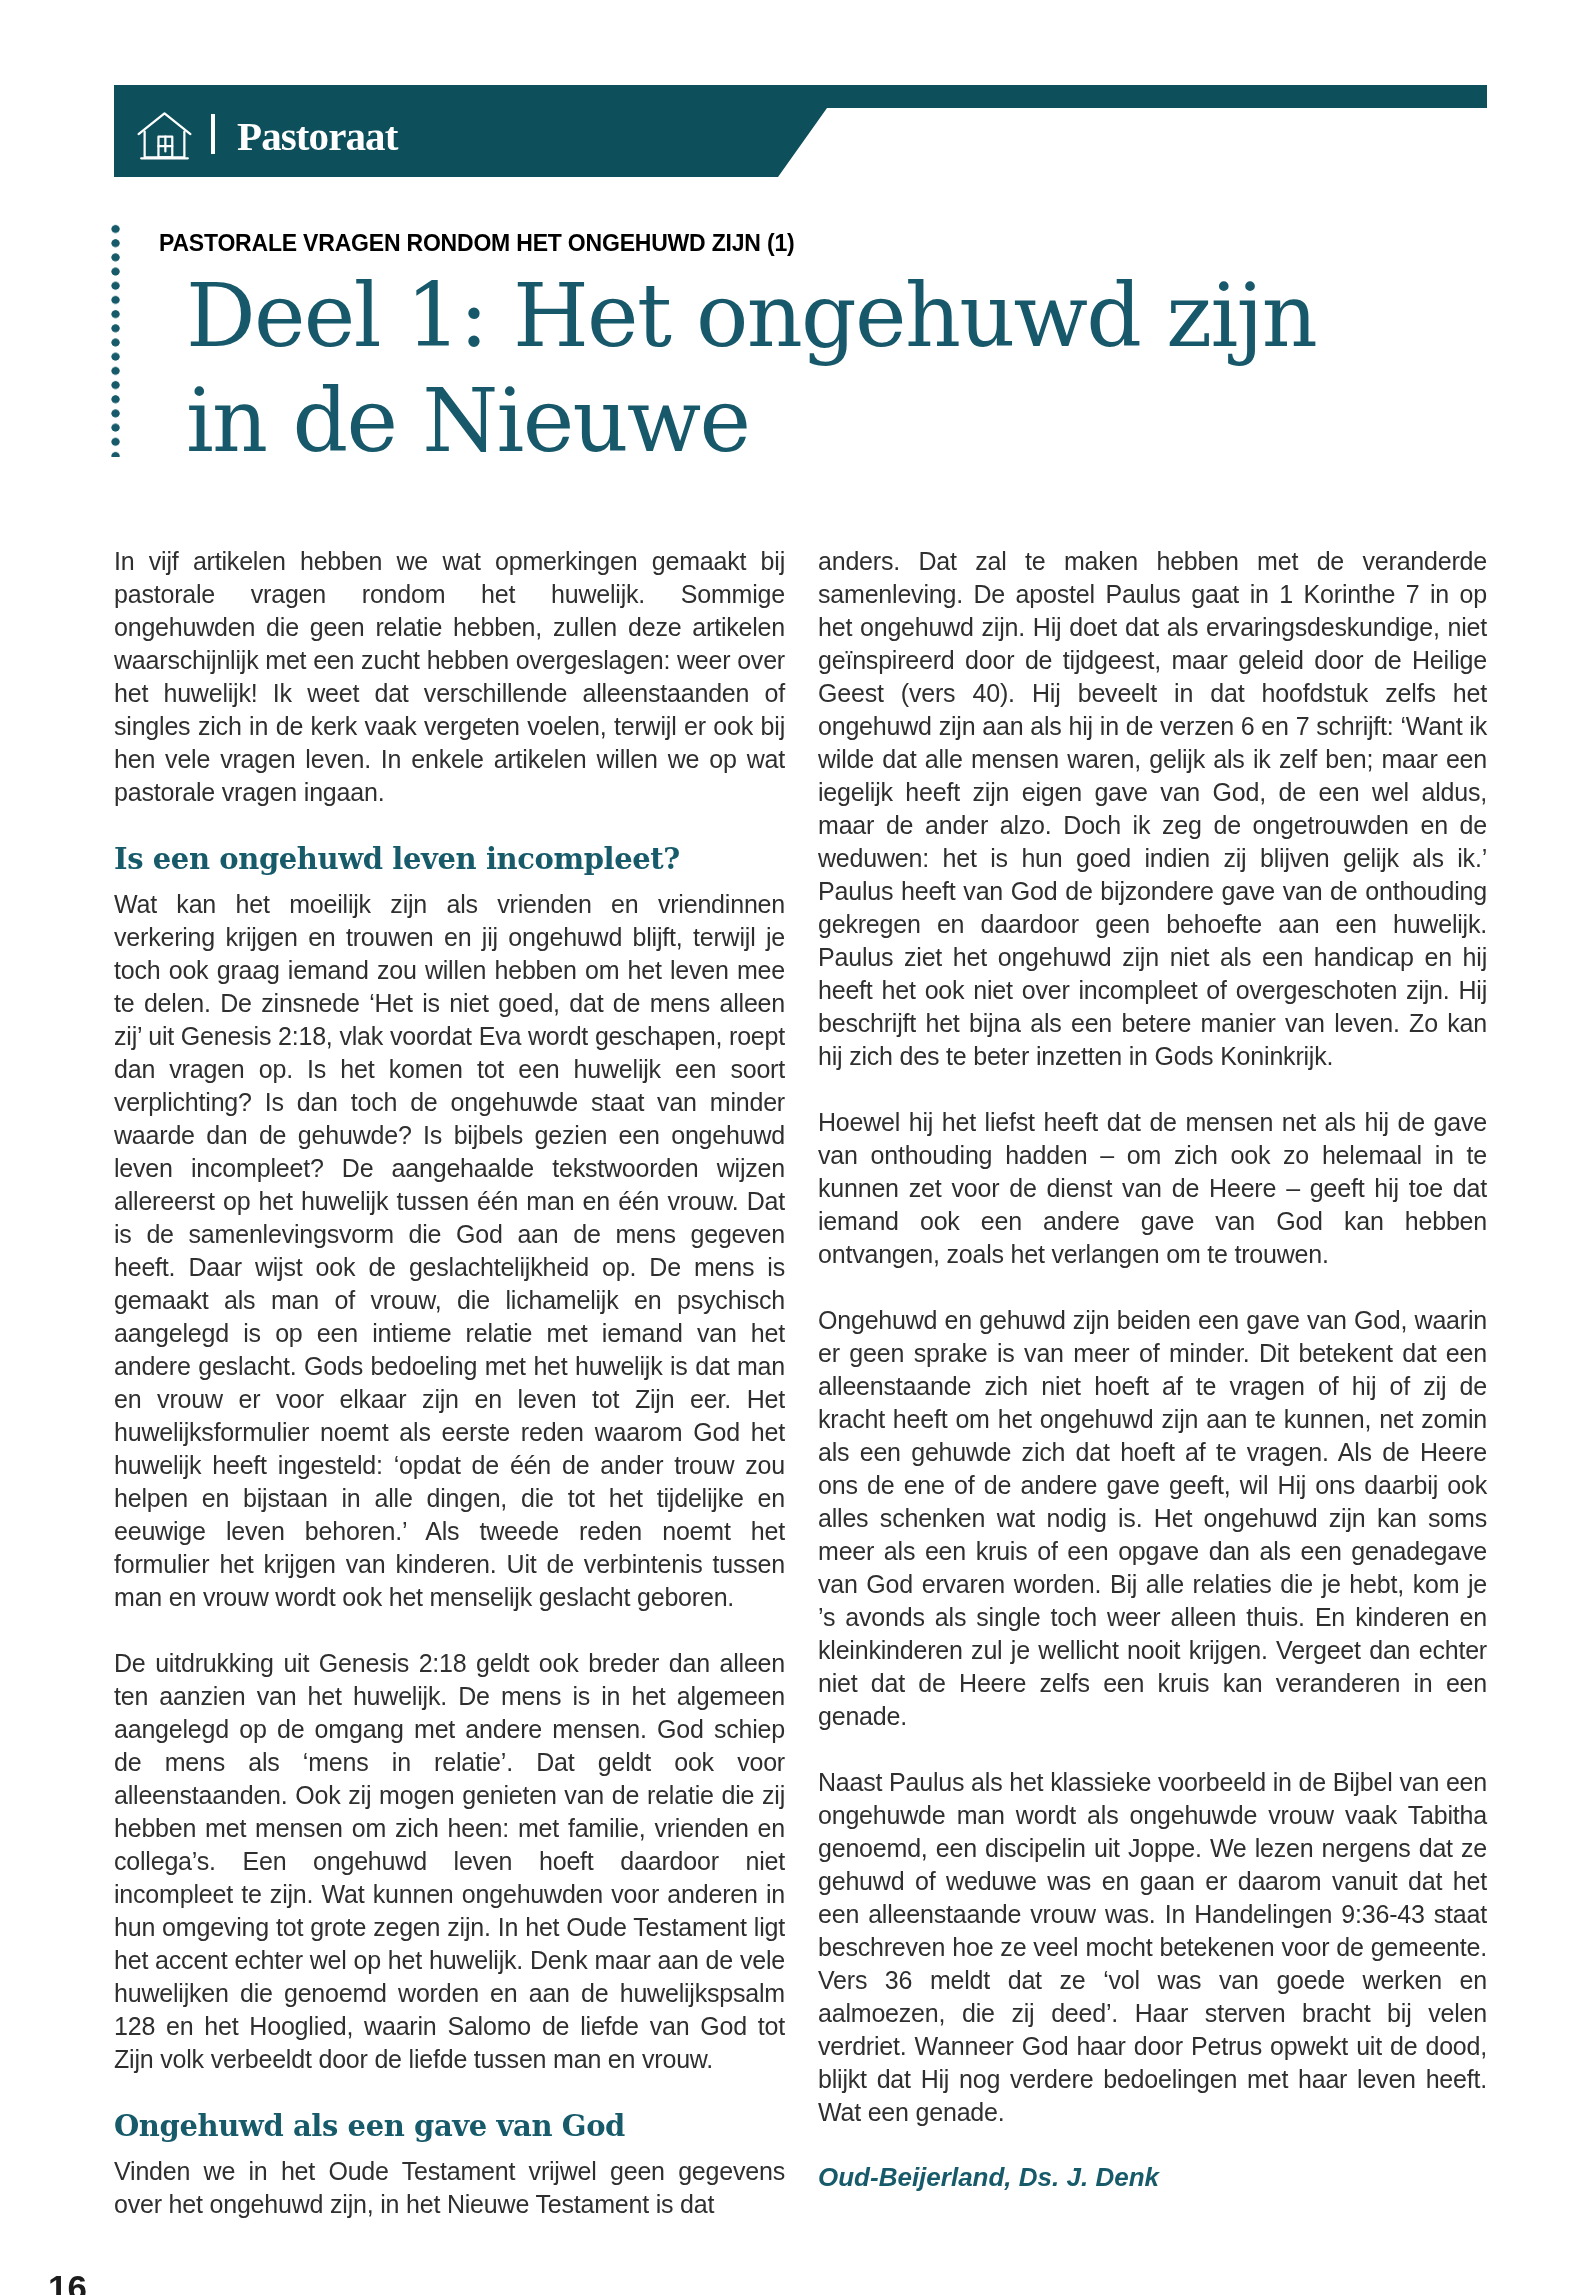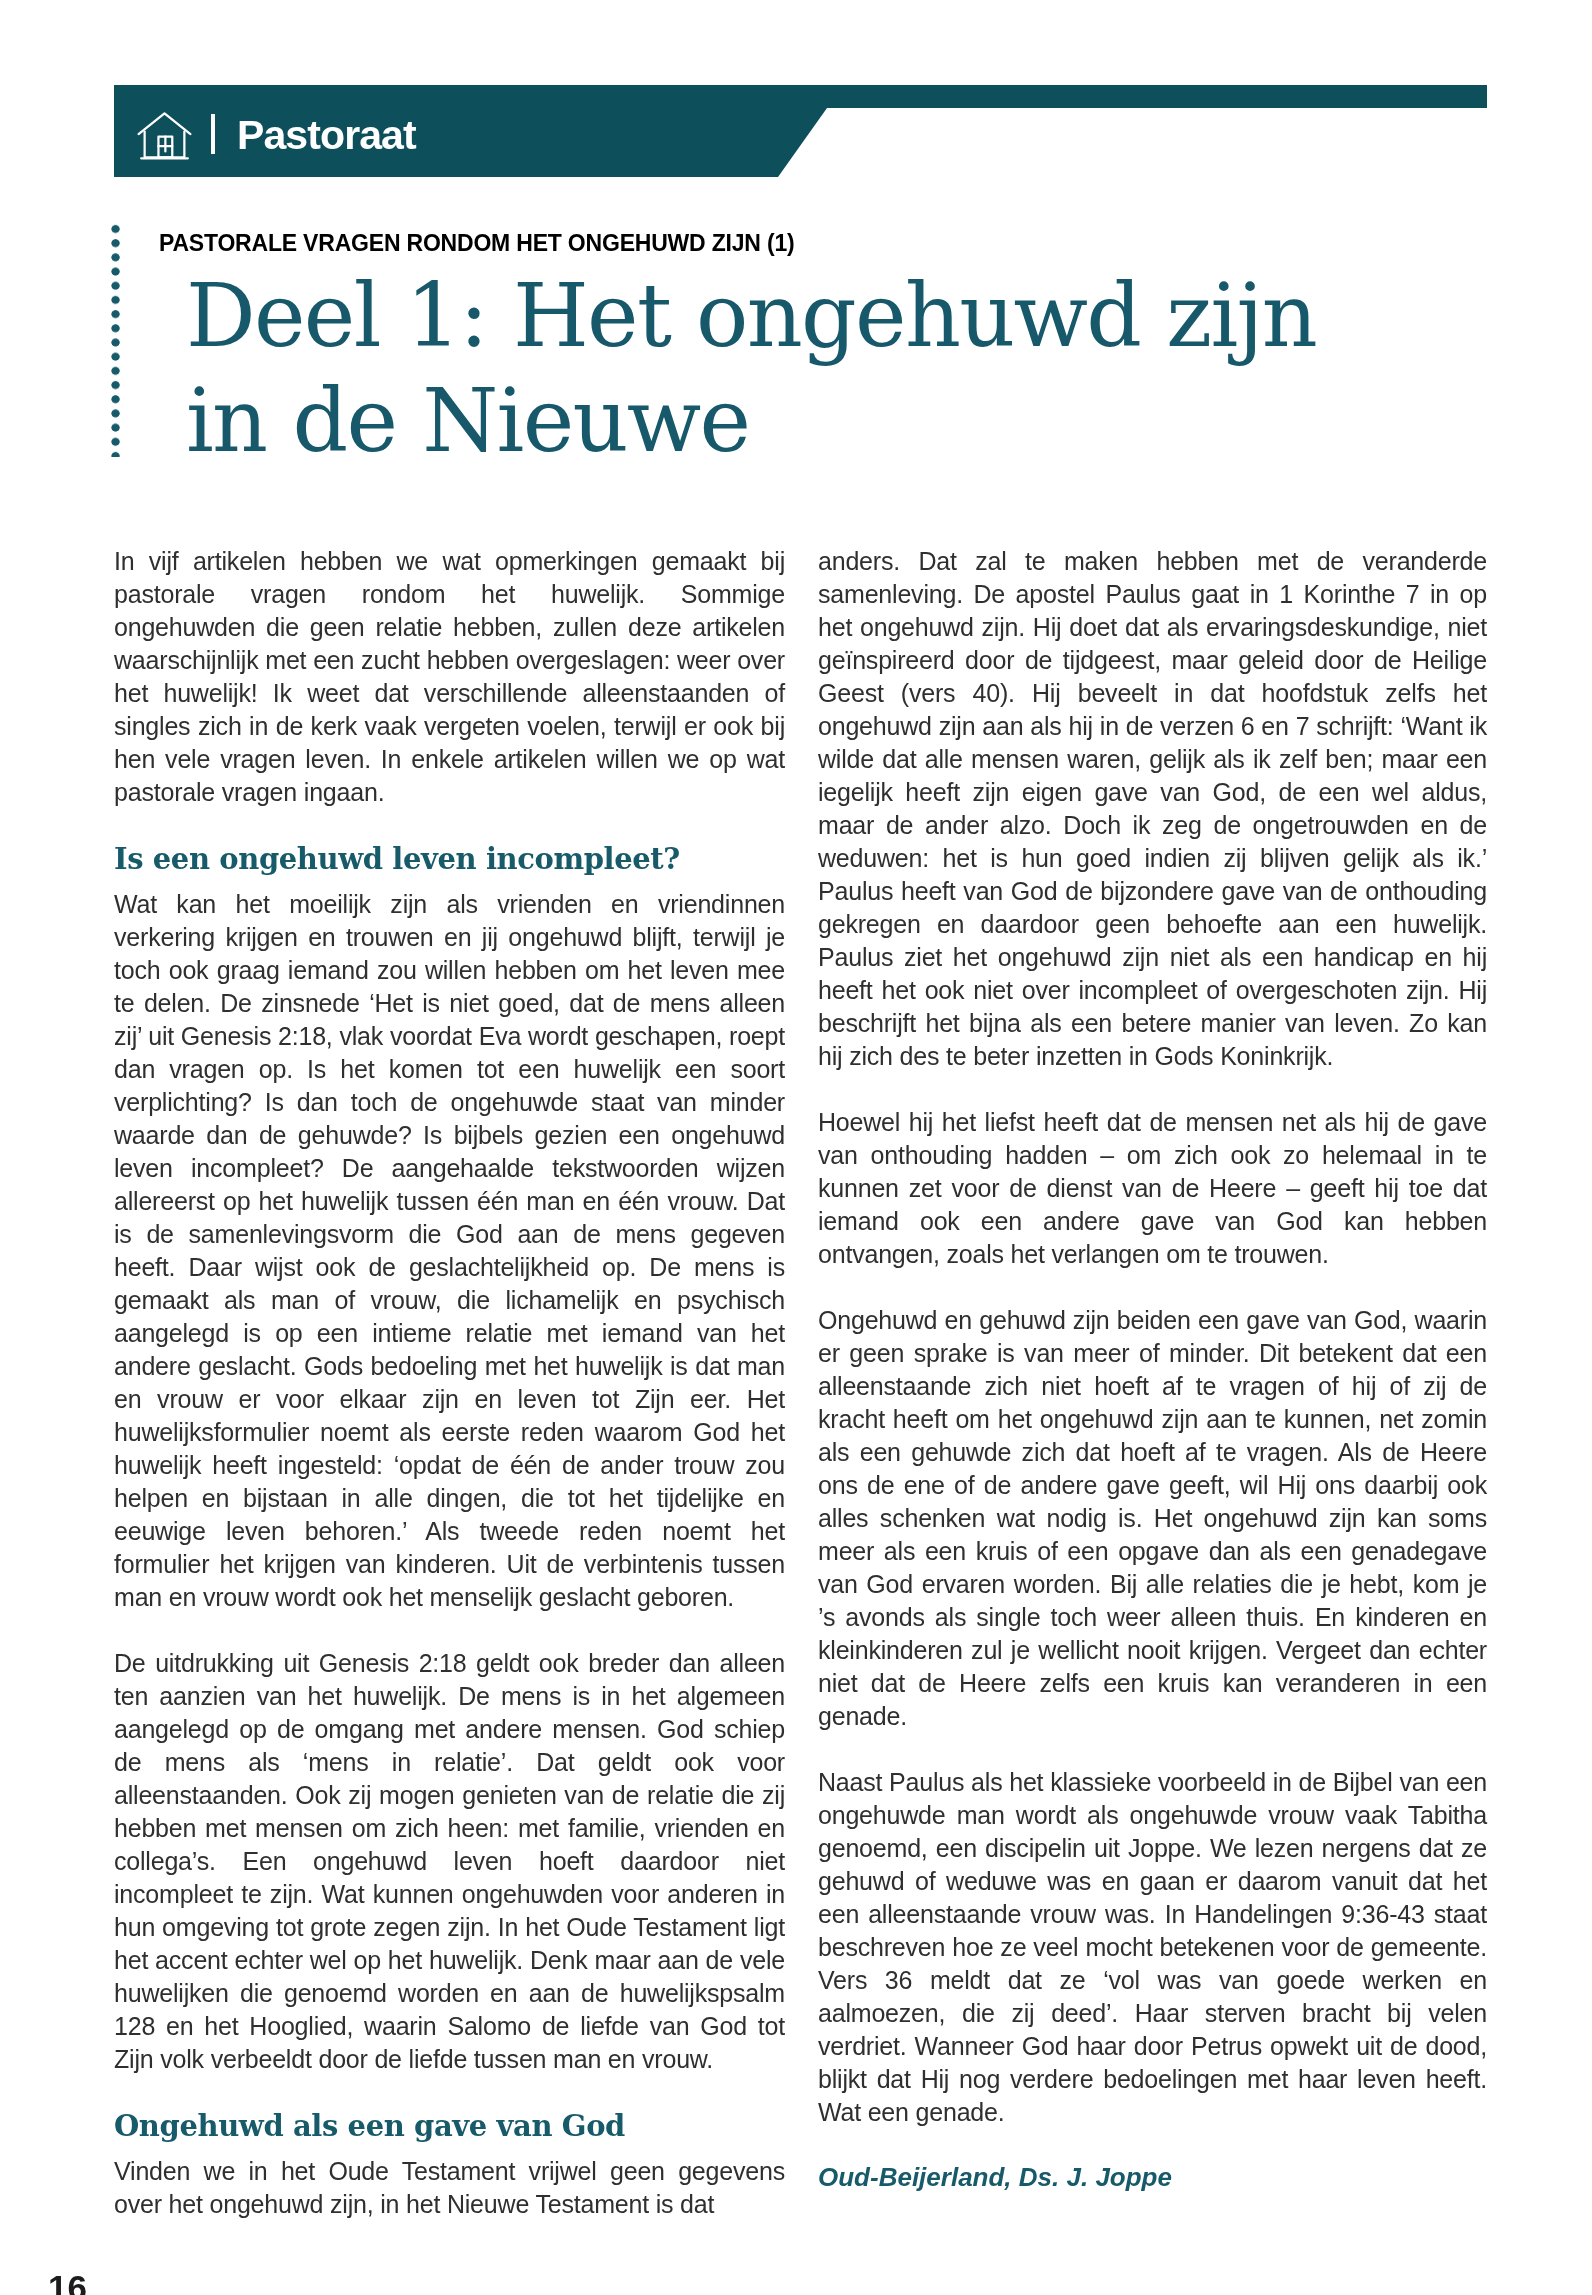--- a/index.html
+++ b/index.html
@@ -26,20 +26,21 @@
     position: absolute; left: 97px; top: 29px;
     width: 4.3px; height: 40px;
     background: #ffffff;
   }
   .banner-label {
     position: absolute; left: 123px; top: 27px;
     color: #ffffff;
     font-size: 41px; font-weight: bold;
     letter-spacing: -0.9px;
     white-space: nowrap;
+    font-family: Liberation Serif, serif;
   }
 
   
   .dotted-rule {
     position: absolute; left: 111px; top: 222px;
     width: 9.5px; height: 235px;
     background-image: radial-gradient(circle at 4.3px 7px, #175a6a 3.6px, rgba(0,0,0,0) 4.3px);
     background-size: 9.5px 14.2px;
     background-repeat: repeat-y;
   }
@@ -128,17 +129,17 @@
   <p>De uitdrukking uit Genesis 2:18 geldt ook breder dan alleen ten aanzien van het huwelijk. De mens is in het algemeen aangelegd op de omgang met andere mensen. God schiep de mens als ‘mens in relatie’. Dat geldt ook voor alleenstaanden. Ook zij mogen genieten van de relatie die zij hebben met mensen om zich heen: met familie, vrienden en collega’s. Een ongehuwd leven hoeft daardoor niet incompleet te zijn. Wat kunnen ongehuwden voor anderen in hun omgeving tot grote zegen zijn. In het Oude Testament ligt het accent echter wel op het huwelijk. Denk maar aan de vele huwelijken die genoemd worden en aan de huwelijkspsalm 128 en het Hooglied, waarin Salomo de liefde van God tot Zijn volk verbeeldt door de liefde tussen man en vrouw.</p>
   <h2>Ongehuwd als een gave van God</h2>
   <p>Vinden we in het Oude Testament vrijwel geen gegevens over het ongehuwd zijn, in het Nieuwe Testament is dat</p>
 </div>
 
 <div class="col col-right">
   <p>anders. Dat zal te maken hebben met de veranderde samenleving. De apostel Paulus gaat in 1 Korinthe 7 in op het ongehuwd zijn. Hij doet dat als ervaringsdeskundige, niet geïnspireerd door de tijdgeest, maar geleid door de Heilige Geest (vers 40). Hij beveelt in dat hoofdstuk zelfs het ongehuwd zijn aan als hij in de verzen 6 en 7 schrijft: ‘Want ik wilde dat alle mensen waren, gelijk als ik zelf ben; maar een iegelijk heeft zijn eigen gave van God, de een wel aldus, maar de ander alzo. Doch ik zeg de ongetrouwden en de weduwen: het is hun goed indien zij blijven gelijk als ik.’ Paulus heeft van God de bijzondere gave van de onthouding gekregen en daardoor geen behoefte aan een huwelijk. Paulus ziet het ongehuwd zijn niet als een handicap en hij heeft het ook niet over incompleet of overgeschoten zijn. Hij beschrijft het bijna als een betere manier van leven. Zo kan hij zich des te beter inzetten in Gods Koninkrijk.</p>
   <p>Hoewel hij het liefst heeft dat de mensen net als hij de gave van onthouding hadden – om zich ook zo helemaal in te kunnen zet voor de dienst van de Heere – geeft hij toe dat iemand ook een andere gave van God kan hebben ontvangen, zoals het verlangen om te trouwen.</p>
   <p>Ongehuwd en gehuwd zijn beiden een gave van God, waarin er geen sprake is van meer of minder. Dit betekent dat een alleenstaande zich niet hoeft af te vragen of hij of zij de kracht heeft om het ongehuwd zijn aan te kunnen, net zomin als een gehuwde zich dat hoeft af te vragen. Als de Heere ons de ene of de andere gave geeft, wil Hij ons daarbij ook alles schenken wat nodig is. Het ongehuwd zijn kan soms meer als een kruis of een opgave dan als een genadegave van God ervaren worden. Bij alle relaties die je hebt, kom je ’s avonds als single toch weer alleen thuis. En kinderen en kleinkinderen zul je wellicht nooit krijgen. Vergeet dan echter niet dat de Heere zelfs een kruis kan veranderen in een genade.</p>
   <p>Naast Paulus als het klassieke voorbeeld in de Bijbel van een ongehuwde man wordt als ongehuwde vrouw vaak Tabitha genoemd, een discipelin uit Joppe. We lezen nergens dat ze gehuwd of weduwe was en gaan er daarom vanuit dat het een alleenstaande vrouw was. In Handelingen 9:36-43 staat beschreven hoe ze veel mocht betekenen voor de gemeente. Vers 36 meldt dat ze ‘vol was van goede werken en aalmoezen, die zij deed’. Haar sterven bracht bij velen verdriet. Wanneer God haar door Petrus opwekt uit de dood, blijkt dat Hij nog verdere bedoelingen met haar leven heeft. Wat een genade.</p>
-  <div class="signature">Oud-Beijerland, Ds. J. Joppe</div>
+  <div class="signature">Oud-Beijerland, Ds. J. Denk</div>
 </div>
 
 <div class="page-number">16</div>
 
 
 </body></html>

